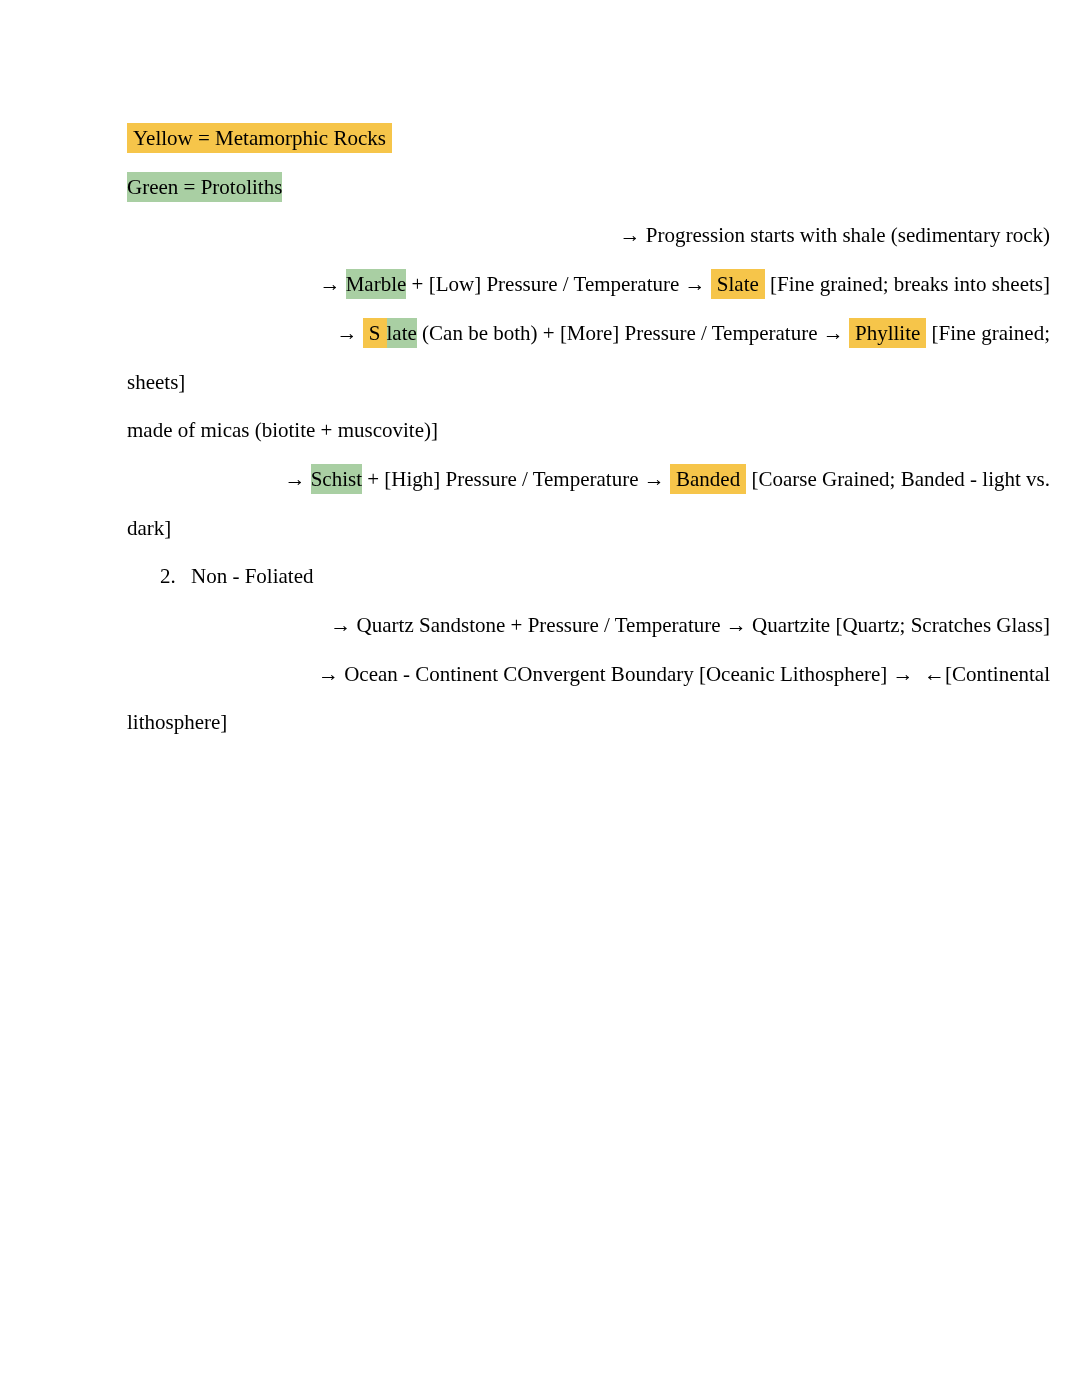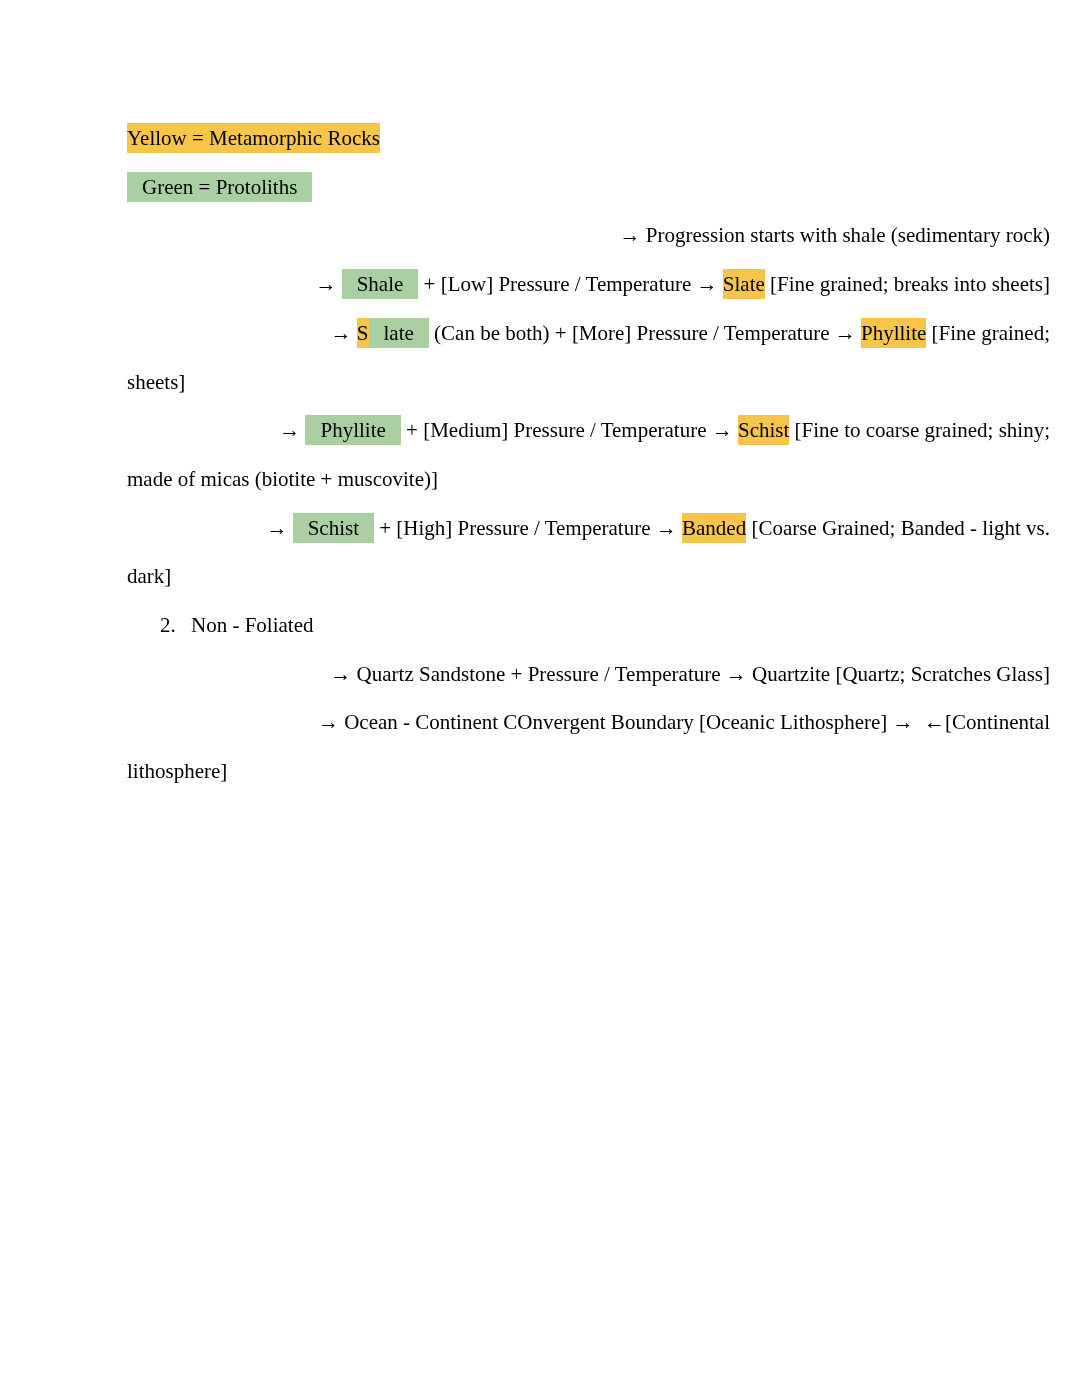--- a/index.html
+++ b/index.html
@@ -28,39 +28,38 @@
   .line .content { white-space: pre; }
   .numbered .marker {
     display: inline-block;
     margin-left: 33px;
     width: 31px;
     white-space: pre;
   }
   .indented { padding-left: 64px; text-align: right; }
   .hl-yellow {
     background: var(--hl-yellow, #F6C54A);
-    padding: 3px 0;
+    padding: 3px 6px;
   }
   .hl-green {
     background: var(--hl-green, #A9CFA3);
-    padding: 3px 15px;
+    padding: 3px 0;
   }
 </style>
 </head>
 <body>
 
 <div class="page">
   <div class="doc-body">
       <div class="line plain"><span class="content"><span class="hl-yellow">Yellow = Metamorphic Rocks</span></span></div>
       <div class="line plain"><span class="content"><span class="hl-green">Green = Protoliths</span></span></div>
       <div class="line indented"><span class="content"><span>→ Progression starts with shale (sedimentary rock)</span></span></div>
-      <div class="line indented"><span class="content"><span>→ </span><span class="hl-green">Shale</span><span> + [Low] Pressure / Temperature → </span><span class="hl-yellow">Slate</span><span> [Fine grained; breaks into sheets]</span></span></div>
+      <div class="line indented"><span class="content"><span>→ </span><span class="hl-green">Marble</span><span> + [Low] Pressure / Temperature → </span><span class="hl-yellow">Slate</span><span> [Fine grained; breaks into sheets]</span></span></div>
       <div class="line indented"><span class="content"><span>→ </span><span class="hl-yellow">S</span><span class="hl-green">late</span><span> (Can be both) + [More] Pressure / Temperature → </span><span class="hl-yellow">Phyllite</span><span> [Fine grained;</span></span></div>
       <div class="line plain"><span class="content"><span>sheets]</span></span></div>
-      <div class="line indented"><span class="content"><span>→ </span><span class="hl-green">Phyllite</span><span> + [Medium] Pressure / Temperature → </span><span class="hl-yellow">Schist</span><span> [Fine to coarse grained; shiny;</span></span></div>
       <div class="line plain"><span class="content"><span>made of micas (biotite + muscovite)]</span></span></div>
       <div class="line indented"><span class="content"><span>→ </span><span class="hl-green">Schist</span><span> + [High] Pressure / Temperature → </span><span class="hl-yellow">Banded</span><span> [Coarse Grained; Banded - light vs.</span></span></div>
       <div class="line plain"><span class="content"><span>dark]</span></span></div>
       <div class="line numbered"><span class="marker">2.</span><span class="content"><span>Non - Foliated</span></span></div>
       <div class="line indented"><span class="content"><span>→ Quartz Sandstone + Pressure / Temperature → Quartzite [Quartz; Scratches Glass]</span></span></div>
       <div class="line indented"><span class="content"><span>→ Ocean - Continent COnvergent Boundary [Oceanic Lithosphere] →  ←[Continental</span></span></div>
       <div class="line plain"><span class="content"><span>lithosphere]</span></span></div>
     </div>
 </div>
 

